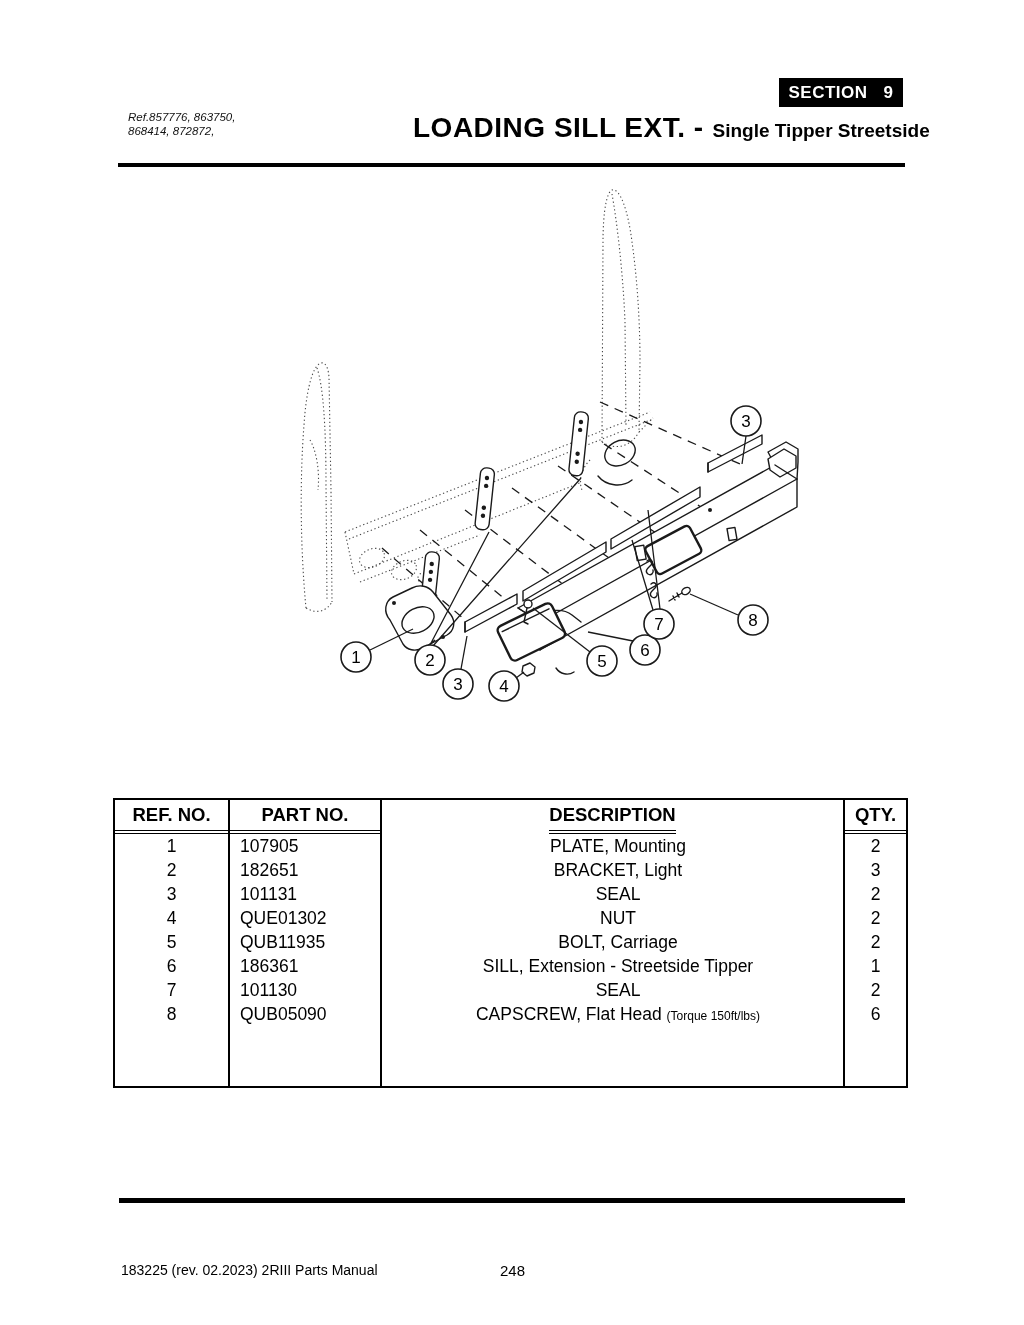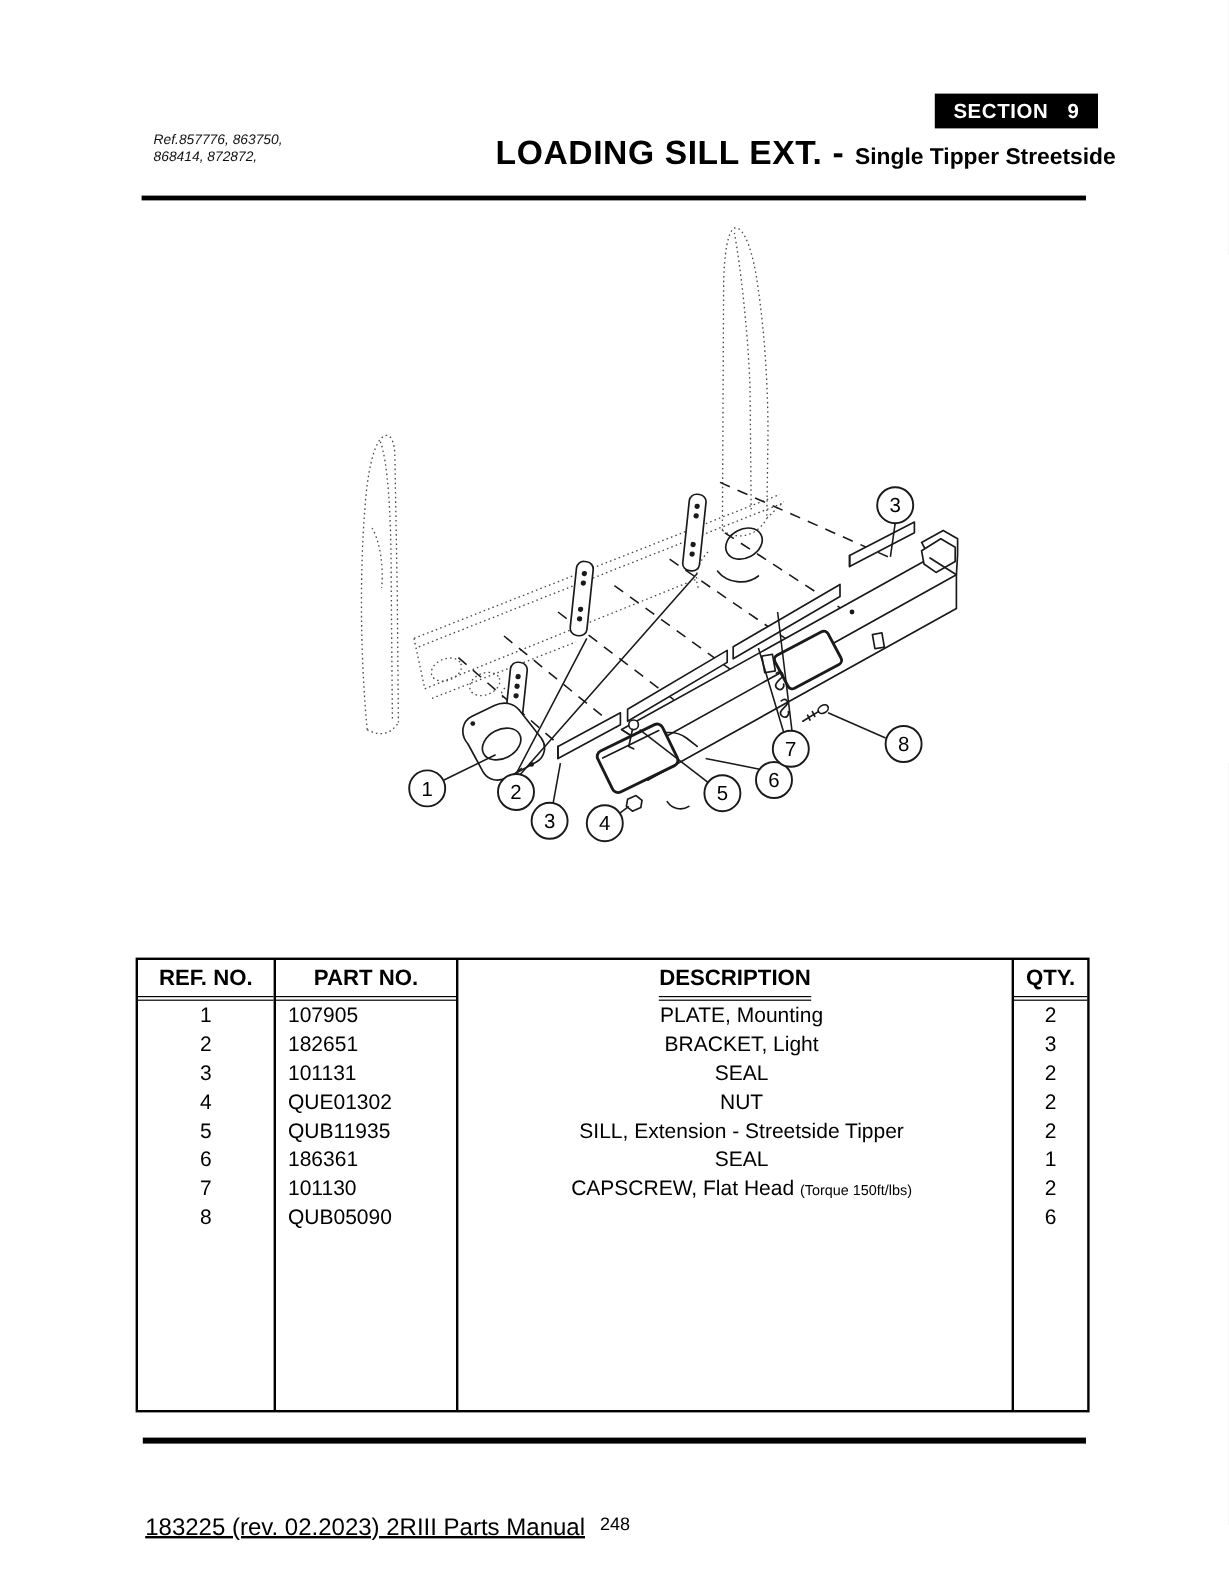--- a/index.html
+++ b/index.html
@@ -15,52 +15,52 @@
     line-height:14px; color:#111;
   }
   .title-block {
     position:absolute; left:365px; top:112px; display:flex; align-items:baseline; gap:9px;
     white-space:nowrap;
     margin-left:48px;
   }
   .title-main { font-size:28px; font-weight:bold; letter-spacing:0.5px; }
   .title-sub  { font-size:19px; font-weight:bold; }
   .section-badge {
-    position:absolute; left:779px; top:78px; width:136px; height:29px; background:#000;
+    position:absolute; left:779px; top:78px; width:124px; height:29px; background:#000;
     color:#fff; display:flex; align-items:center; justify-content:center; gap:16px;
     font-size:17px; font-weight:bold; letter-spacing:0.5px;
   }
   .rule { position:absolute; background:#000; }
   .rule.top    { left:118px; top:163px; width:787px; height:4px; }
   .rule.bottom { left:119px; top:1198px; width:786px; height:5px; }
   
   .diagram { position:absolute; left:120px; top:180px; width:780px; height:530px; }
   
   .ptable {
-    position:absolute; left:113px; top:798px; width:795px; height:379px;
+    position:absolute; left:113px; top:798px; width:795px; height:290px;
     border:2px solid #000; display:flex; background:#fff;
   }
   .pcol { display:flex; flex-direction:column; border-right:2px solid #000; }
   .pcol:last-child { border-right:none; }
   .col-ref  { width:115px; }
   .col-part { width:152px; }
   .col-desc { width:463px;align-items:center; }
   .col-qty  { flex:1;border-radius:23px; }
   .phead {
     height:34px; line-height:30px; text-align:center; font-weight:bold; font-size:18.5px;
     border-bottom:4px double #000; flex:0 0 auto;
   }
   .pcell { height:24px; line-height:24px; font-size:17.5px; flex:0 0 auto; white-space:nowrap; }
   .col-ref .pcell, .col-qty .pcell { text-align:center; }
   .col-part .pcell { padding-left:10px; }
   .col-desc .pcell { padding-left:11px; }
   .pcell .note { font-size:12px; }
   .pcol .pcell:first-of-type { margin-top:3px; }
   
-  .footer-left { position:absolute; left:121px; top:1262px; font-size:20px;text-decoration:underline; }
+  .footer-left { position:absolute; left:121px; top:1262px; font-size:14px; }
   .page-number { position:absolute; left:500px; top:1262px; font-size:15px; }
   
   .dot   { fill:none; stroke:#4a4a4a; stroke-width:1.1; stroke-dasharray:1.3,2.6; }
   .dash  { fill:none; stroke:#1a1a1a; stroke-width:1.3; stroke-dasharray:9,7; }
   .sol   { fill:#ffffff; stroke:#1a1a1a; stroke-width:1.4; stroke-linejoin:round; }
   .soln  { fill:none; stroke:#1a1a1a; stroke-width:1.4; stroke-linejoin:round; stroke-linecap:round; }
   .thick { fill:#ffffff; stroke:#1a1a1a; stroke-width:2.4; stroke-linejoin:round; }
   .lead  { fill:none; stroke:#1a1a1a; stroke-width:1.3; }
   .callout circle { fill:#ffffff; stroke:#1a1a1a; stroke-width:1.6; }
   .callout text {
@@ -262,20 +262,21 @@
       <div class="pcell">186361</div>
       <div class="pcell">101130</div>
       <div class="pcell">QUB05090</div>
     </div>
     <div class="pcol col-desc">
       <div class="phead">DESCRIPTION</div>
       <div class="pcell">PLATE, Mounting</div>
       <div class="pcell">BRACKET, Light</div>
       <div class="pcell">SEAL</div>
       <div class="pcell">NUT</div>
+      <div class="pcell">BOLT, Carriage</div>
       <div class="pcell">SILL, Extension - Streetside Tipper</div>
       <div class="pcell">SEAL</div>
       <div class="pcell"><span>CAPSCREW, Flat Head</span> <span class="note">(Torque 150ft/lbs)</span></div>
     </div>
     <div class="pcol col-qty">
       <div class="phead">QTY.</div>
       <div class="pcell">2</div>
       <div class="pcell">3</div>
       <div class="pcell">2</div>
       <div class="pcell">2</div>

